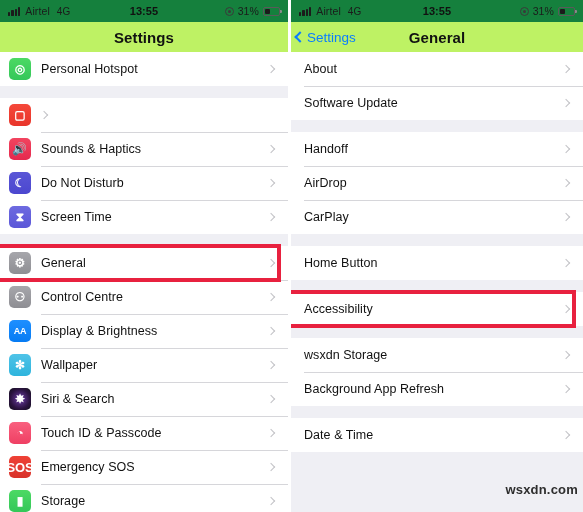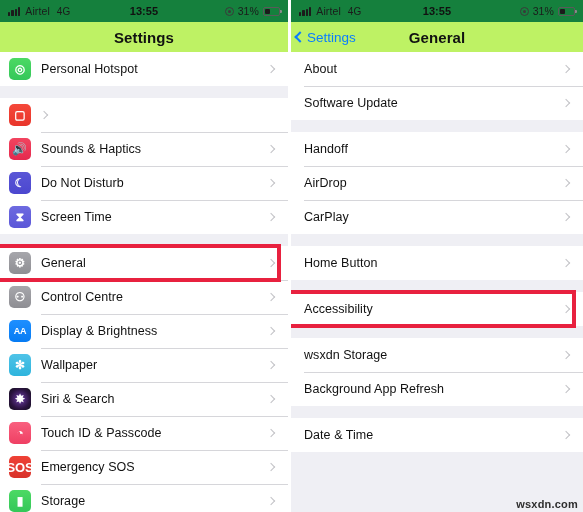--- a/index.html
+++ b/index.html
@@ -84,21 +84,21 @@
   .ic-touchid{ background:linear-gradient(#f9607f,#ef3f63); }
   .ic-sos{ background:linear-gradient(#ef4136,#d8322a); }
   .ic-battery{ background:linear-gradient(#4cd964,#34c759); }
   .glyph{ color:#fff; font-size:12px; line-height:1; font-weight:700; }
   .sos-txt{ color:#fff; font-size:13px; font-weight:700; letter-spacing:-.2px; }
   .aa-txt{ color:#fff; font-size:9px; font-weight:700; letter-spacing:-.3px; }
 
   
   .hl{ position:absolute; border:4px solid #e8213f; pointer-events:none; z-index:20; }
 
-  .watermark{ position:absolute; right:5px; bottom:2px; font-size:11px;
+  .watermark{ position:absolute; right:5px; bottom:15px; font-size:13px;
      font-weight:700; color:#2e2e2e; letter-spacing:.2px; z-index:30; }
 </style>
 </head>
 <body>
 
 <div class="screens">
 
   <div class="phone left">
 
     <div class="statusbar">

